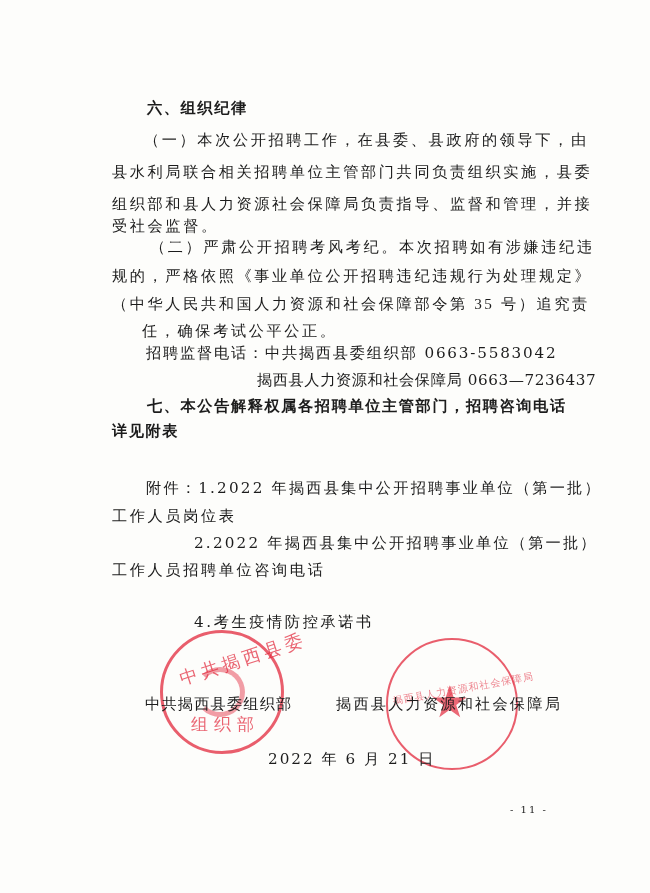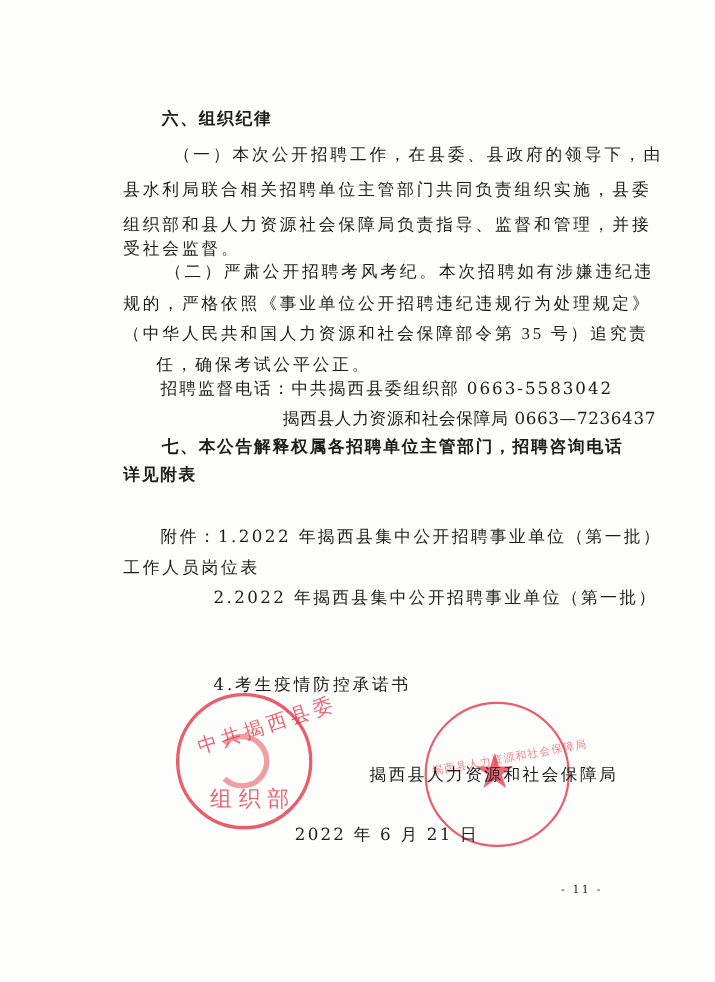--- a/index.html
+++ b/index.html
@@ -17,50 +17,52 @@
   .footer-num { position: absolute; font-size: 10px; letter-spacing: 2px; }
   .sign-text { position: absolute; z-index: 2; white-space: nowrap; font-size: 15.2px; letter-spacing: 1.2px; }
 </style>
 </head>
 <body>
 
 <div class="page">
 
   <div class="line bold" style="left:147px;top:98px;">六、组织纪律</div>
 
-  <div class="line" style="left:158px;top:130px;">（一）本次公开招聘工作，在县委、县政府的领导下，由</div>
+  <div class="line" style="left:144px;top:130px;">（一）本次公开招聘工作，在县委、县政府的领导下，由</div>
   <div class="line" style="left:112px;top:162px;">县水利局联合相关招聘单位主管部门共同负责组织实施，县委</div>
   <div class="line" style="left:112px;top:194px;">组织部和县人力资源社会保障局负责指导、监督和管理，并接</div>
   <div class="line" style="left:112px;top:216px;">受社会监督。</div>
 
   <div class="line" style="left:150px;top:237px;">（二）严肃公开招聘考风考纪。本次招聘如有涉嫌违纪违</div>
   <div class="line" style="left:112px;top:266px;">规的，严格依照《事业单位公开招聘违纪违规行为处理规定》</div>
   <div class="line" style="left:112px;top:294px;font-family:Liberation Serif, serif;">（中华人民共和国人力资源和社会保障部令第 35 号）追究责</div>
   <div class="line" style="left:112px;top:321px;margin-left:30px;">任，确保考试公平公正。</div>
 
   <div class="line" style="left:146px;top:343px;letter-spacing:1.8px;">招聘监督电话：中共揭西县委组织部  0663-5583042</div>
   <div class="line" style="left:257px;top:370px;letter-spacing:0.6px;">揭西县人力资源和社会保障局 0663—7236437</div>
 
   <div class="line bold" style="left:147px;top:396px;">七、本公告解释权属各招聘单位主管部门，招聘咨询电话</div>
   <div class="line bold" style="left:112px;top:421px;">详见附表</div>
 
   <div class="line" style="left:146px;top:478px;letter-spacing:2.2px;">附件：1.2022 年揭西县集中公开招聘事业单位（第一批）</div>
   <div class="line" style="left:112px;top:506px;">工作人员岗位表</div>
   <div class="line" style="left:194px;top:533px;letter-spacing:2.2px;">2.2022 年揭西县集中公开招聘事业单位（第一批）</div>
+  <div class="line" style="left:112px;top:560px;">工作人员招聘单位咨询电话</div>
   <div class="line" style="left:194px;top:612px;">4.考生疫情防控承诺书</div>
 
   <div class="seal" style="left:160px;top:630px;width:118px;height:118px;">
     <div class="seal-text" style="left:14px;top:14px;transform:rotate(-18deg);font-size:18px;letter-spacing:4px;">中共揭西县委</div>
     <div class="emblem" style="left:32px;top:34px;"></div>
-    <div class="seal-text" style="left:28px;top:80px;font-size:20px;letter-spacing:6px;">组织部</div>
+    <div class="seal-text" style="left:28px;top:80px;font-size:17px;letter-spacing:6px;">组织部</div>
   </div>
 
   <div class="seal" style="left:386px;top:638px;width:128px;height:128px;border-width:2px;">
     <div class="seal-text" style="left:4px;top:44px;width:118px;text-align:center;font-size:10px;letter-spacing:1px;opacity:0.8;transform:rotate(-10deg);">揭西县人力资源和社会保障局</div>
     <div class="star" style="left:42px;top:40px;">★</div>
   </div>
 
+  <div class="sign-text" style="left:145px;top:694px;">中共揭西县委组织部</div>
   <div class="sign-text" style="left:336px;top:694px;letter-spacing:2.2px;">揭西县人力资源和社会保障局</div>
 
   <div class="line" style="left:268px;top:749px;letter-spacing:2px;">2022 年 6 月 21 日</div>
 
   <div class="footer-num" style="left:510px;top:804px;">- 11 -</div>
 </div>
 
 </body></html>

